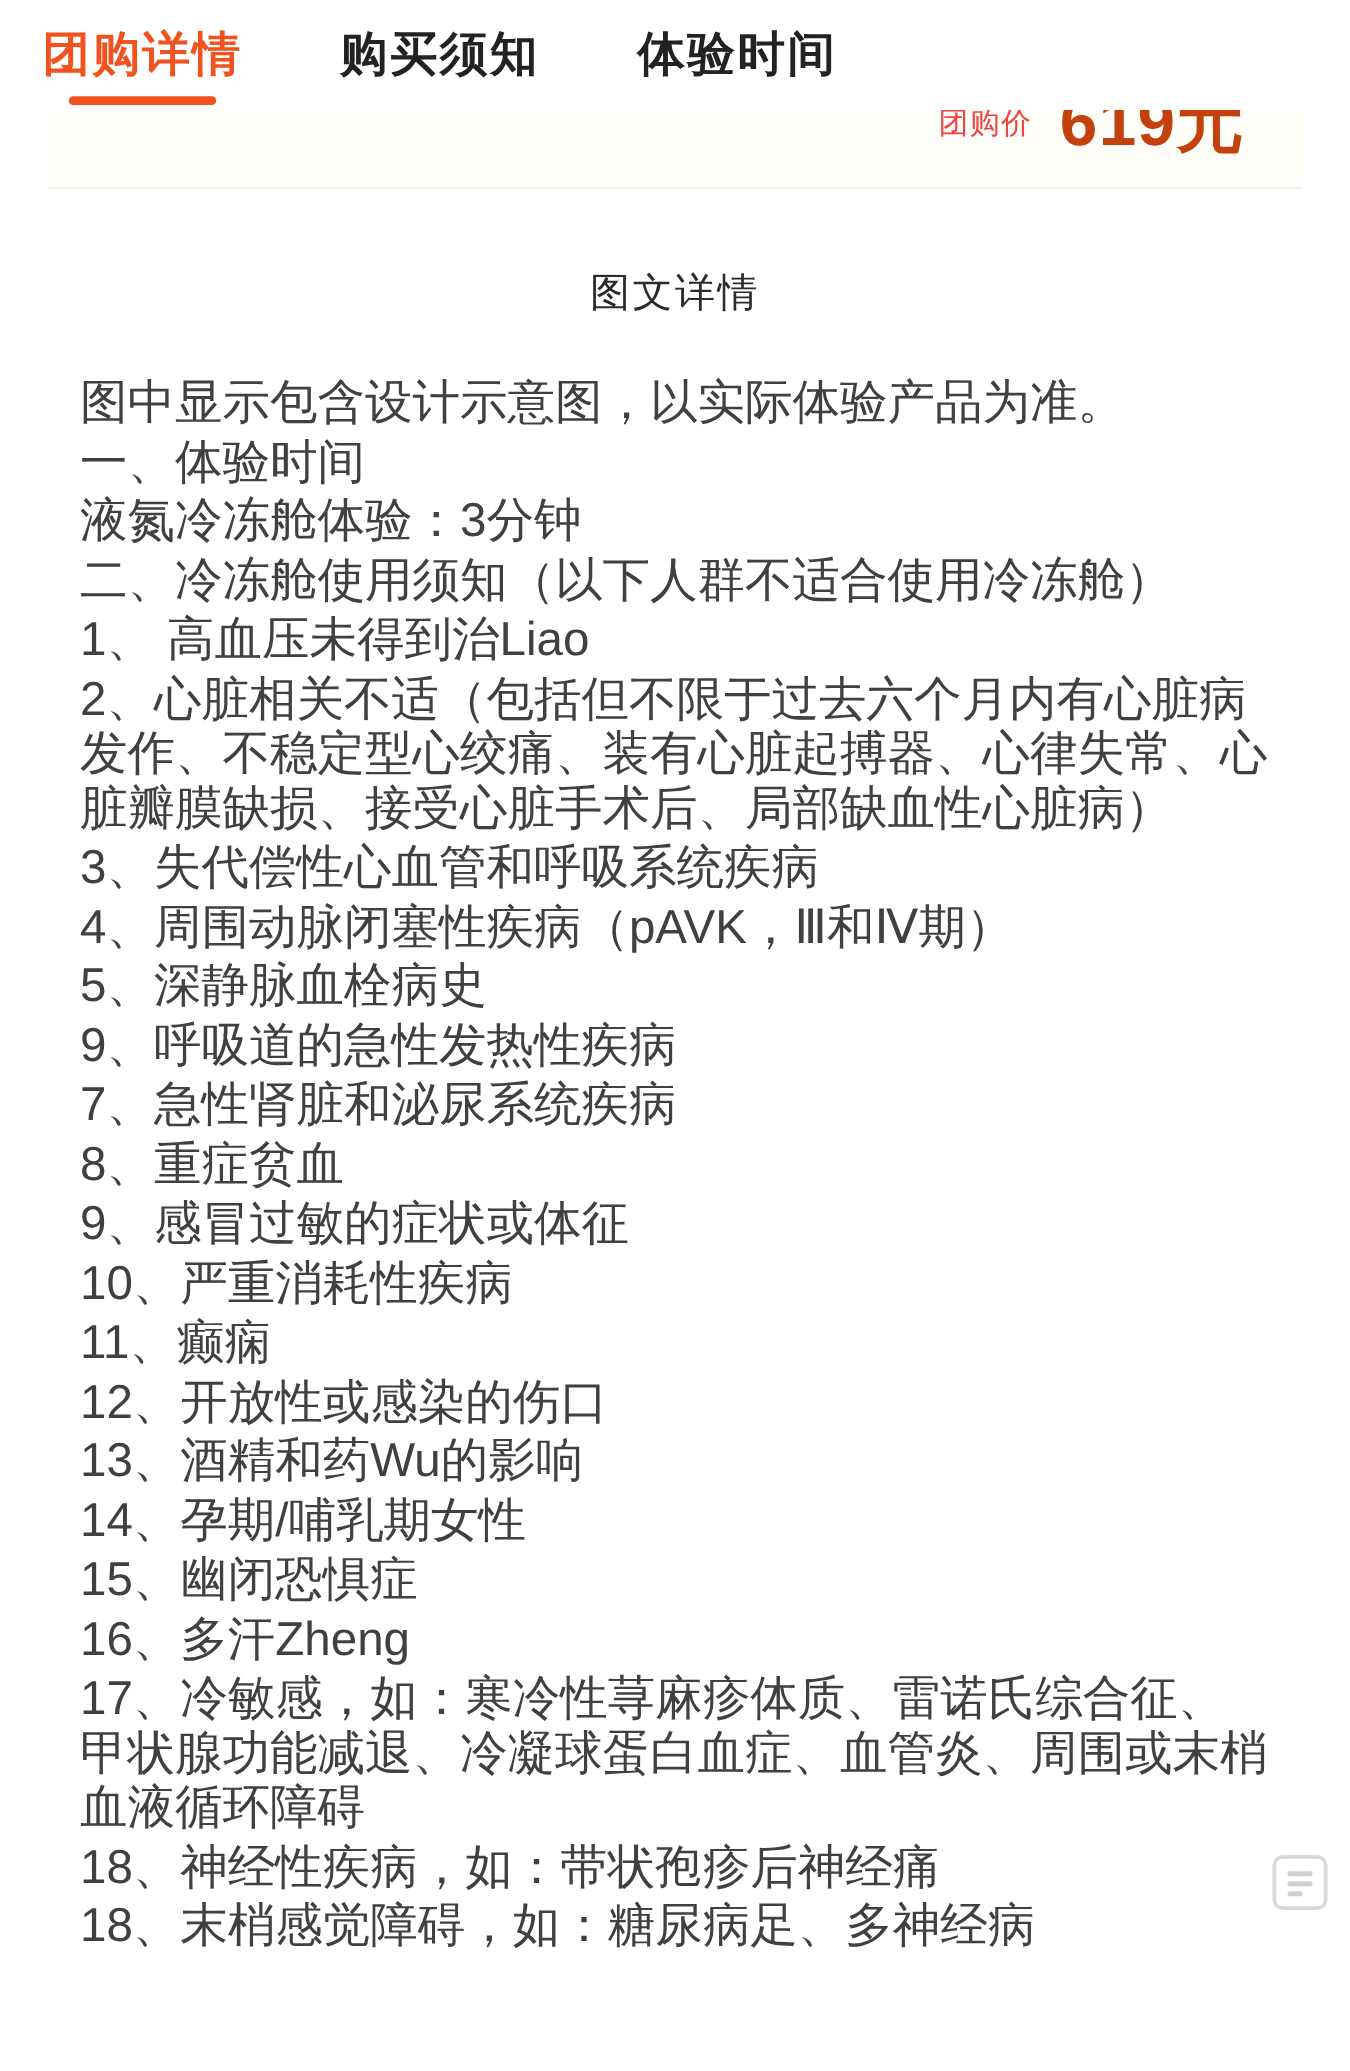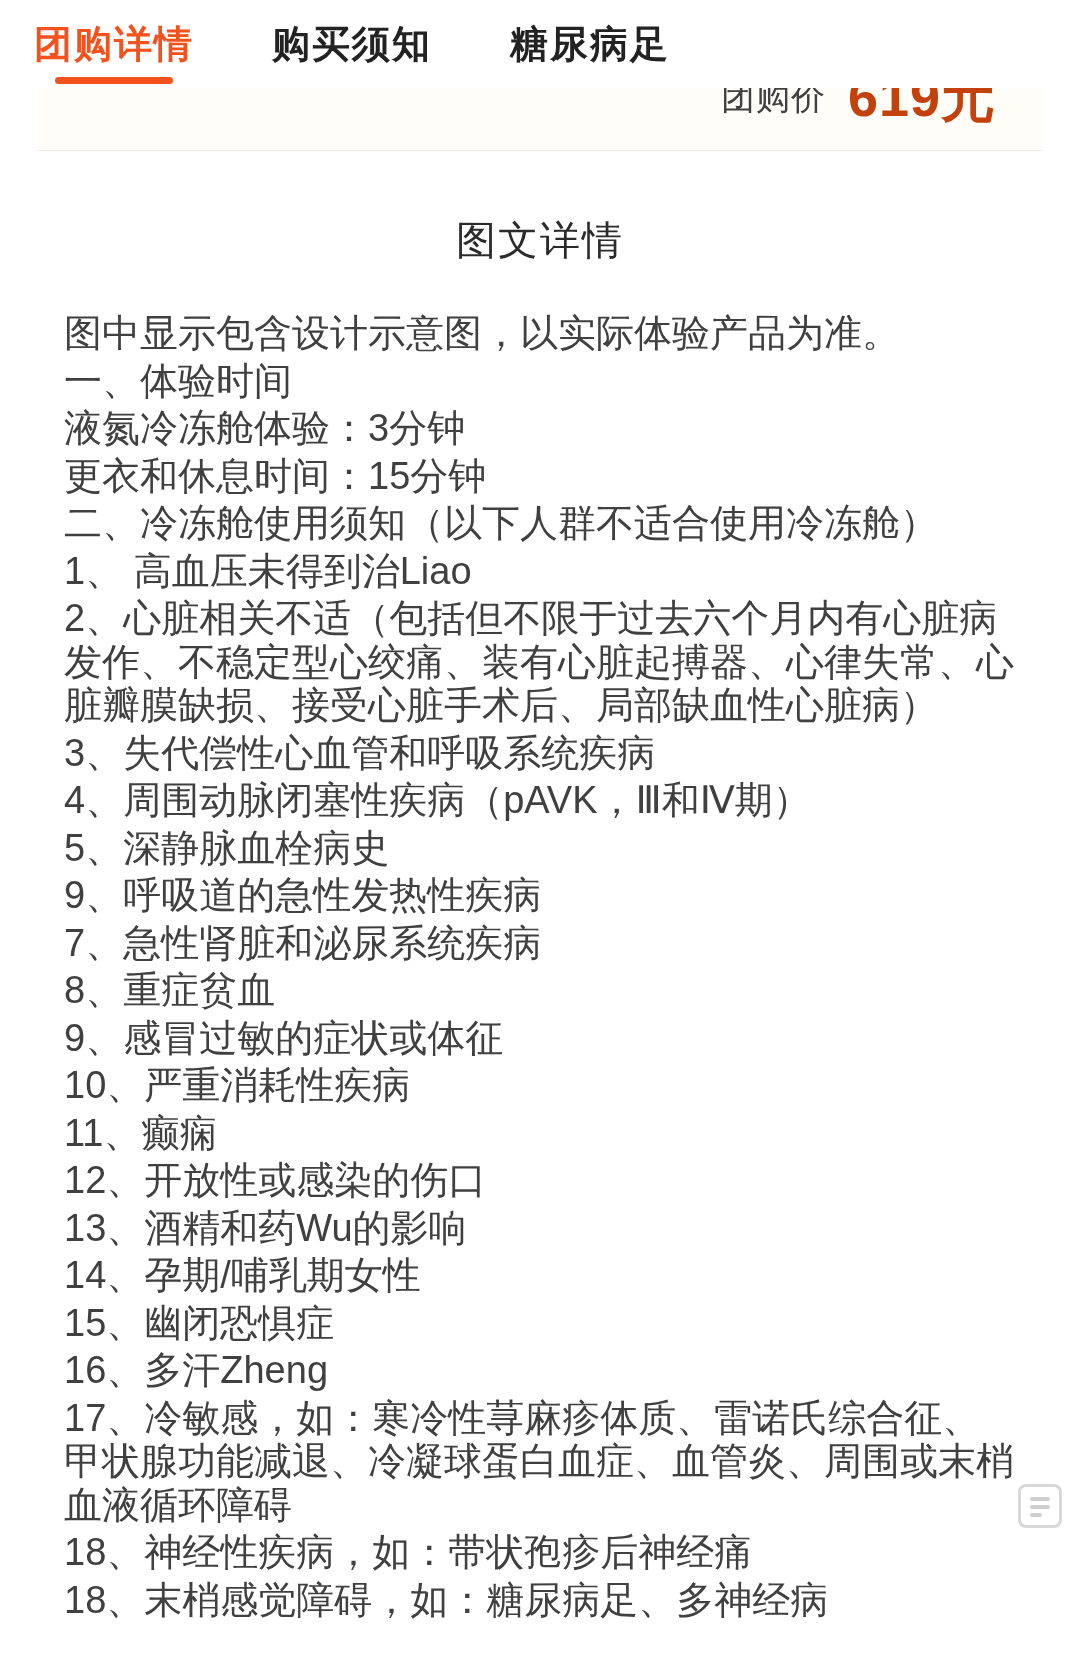--- a/index.html
+++ b/index.html
@@ -70,41 +70,41 @@
     right: 0;
     top: -42px;
     height: 104px;
     display: flex;
     align-items: center;
     justify-content: flex-end;
     padding-right: 46px;
     box-sizing: border-box;
   }
   .price-label {
-    font-size: 34px;
-    color: #404040;
+    font-size: 24px;
+    color: #ef4444;
     margin-right: 22px;
     letter-spacing: 1px;
   }
   .price-value {
     font-size: 54px;
     font-weight: bold;
     color: #c2410c;
     letter-spacing: 1px;
   }
 
   
   .detail-card {
     margin: 0 38px;
     background: #ffffff;
     padding: 0 0 10px 0;
   }
   .section-title {
     text-align: center;
-    font-size: 40px;
+    font-size: 32px;
     color: #2b2b2b;
     padding: 62px 0 44px 0;
     letter-spacing: 2px;
   }
   .detail-body {
     padding: 0 26px 0 26px;
     font-size: 38px;
     line-height: 1.145;
     color: #404040;
     letter-spacing: 0px;
@@ -146,38 +146,37 @@
 
   <div class="tabbar">
     <div class="tab active">
       <span>团购详情</span>
       <span class="underline"></span>
     </div>
     <div class="tab">
       <span>购买须知</span>
     </div>
     <div class="tab">
-      <span>糖尿病足</span>
+      <span>体验时间</span>
     </div>
   </div>
 
   <div class="price-strip">
     <div class="price-strip-inner">
       <span class="price-label">团购价</span>
       <span class="price-value">619元</span>
     </div>
   </div>
 
   <div class="detail-card">
     <div class="section-title">图文详情</div>
     <div class="detail-body">
       <p>图中显示包含设计示意图，以实际体验产品为准。</p>
       <p>一、体验时间</p>
       <p>液氮冷冻舱体验：3分钟</p>
-      <p>更衣和休息时间：15分钟</p>
       <p>二、冷冻舱使用须知（以下人群不适合使用冷冻舱）</p>
       <p>1、 高血压未得到治Liao</p>
       <p>2、心脏相关不适（包括但不限于过去六个月内有心脏病发作、不稳定型心绞痛、装有心脏起搏器、心律失常、心脏瓣膜缺损、接受心脏手术后、局部缺血性心脏病）</p>
       <p>3、失代偿性心血管和呼吸系统疾病</p>
       <p>4、周围动脉闭塞性疾病（pAVK，Ⅲ和Ⅳ期）</p>
       <p>5、深静脉血栓病史</p>
       <p>9、呼吸道的急性发热性疾病</p>
       <p>7、急性肾脏和泌尿系统疾病</p>
       <p>8、重症贫血</p>
       <p>9、感冒过敏的症状或体征</p>

